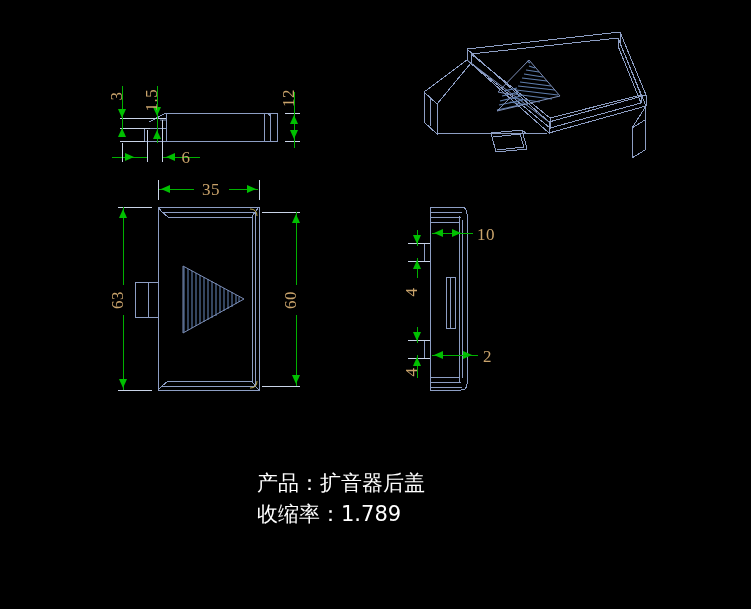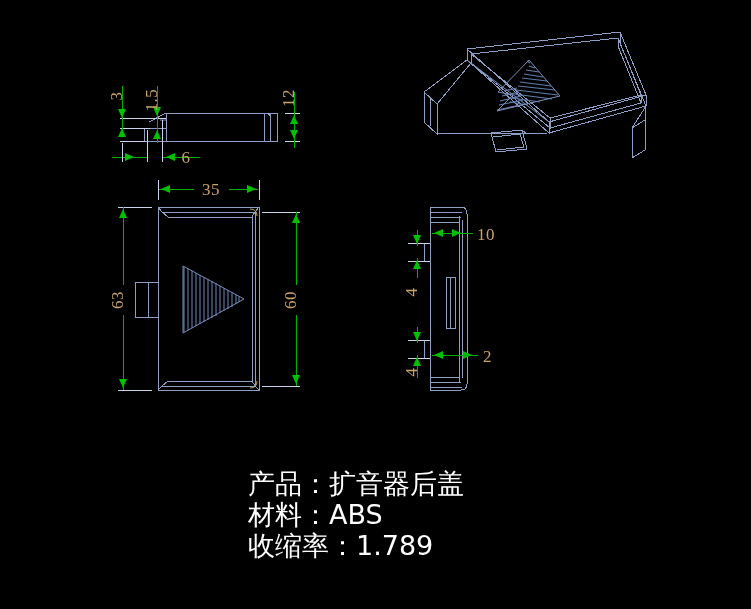--- a/index.html
+++ b/index.html
@@ -65,25 +65,25 @@
     stroke-width: 1;
   }
   text.dim-text {
     fill: #c9a36b;
     font-family: "Liberation Serif", serif;
     font-size: 17px;
     letter-spacing: 0.5px;
   }
   .title-block {
     position: absolute;
-    left: 248px;
+    left: 257px;
     top: 468px;
     color: #ffffff;
     font-family: "DejaVu Sans", sans-serif;
-    font-size: 27px;
+    font-size: 21px;
     line-height: 31px;
     white-space: nowrap;
   }
   .title-line {
     color: #ffffff;
   }
 </style>
 </head>
 <body>
 
@@ -333,17 +333,16 @@
       <path class="hatch-line" d="M 514,94 L 552,99"></path>
       <path class="hatch-line" d="M 512,98 L 540,102"></path>
       <path class="hatch-line" d="M 510,102 L 528,105"></path>
       <path class="geom-thin" d="M 529,60 L 560,96 L 497,111 L 513,95 L 498,92 Z"></path>
     </g>
 
   </svg>
 
   <div class="title-block">
     <div class="title-line">产品：扩音器后盖</div>
-    <div class="title-line">材料：ABS</div>
     <div class="title-line">收缩率：1.789</div>
   </div>
 
 </div>
 
 </body></html>

